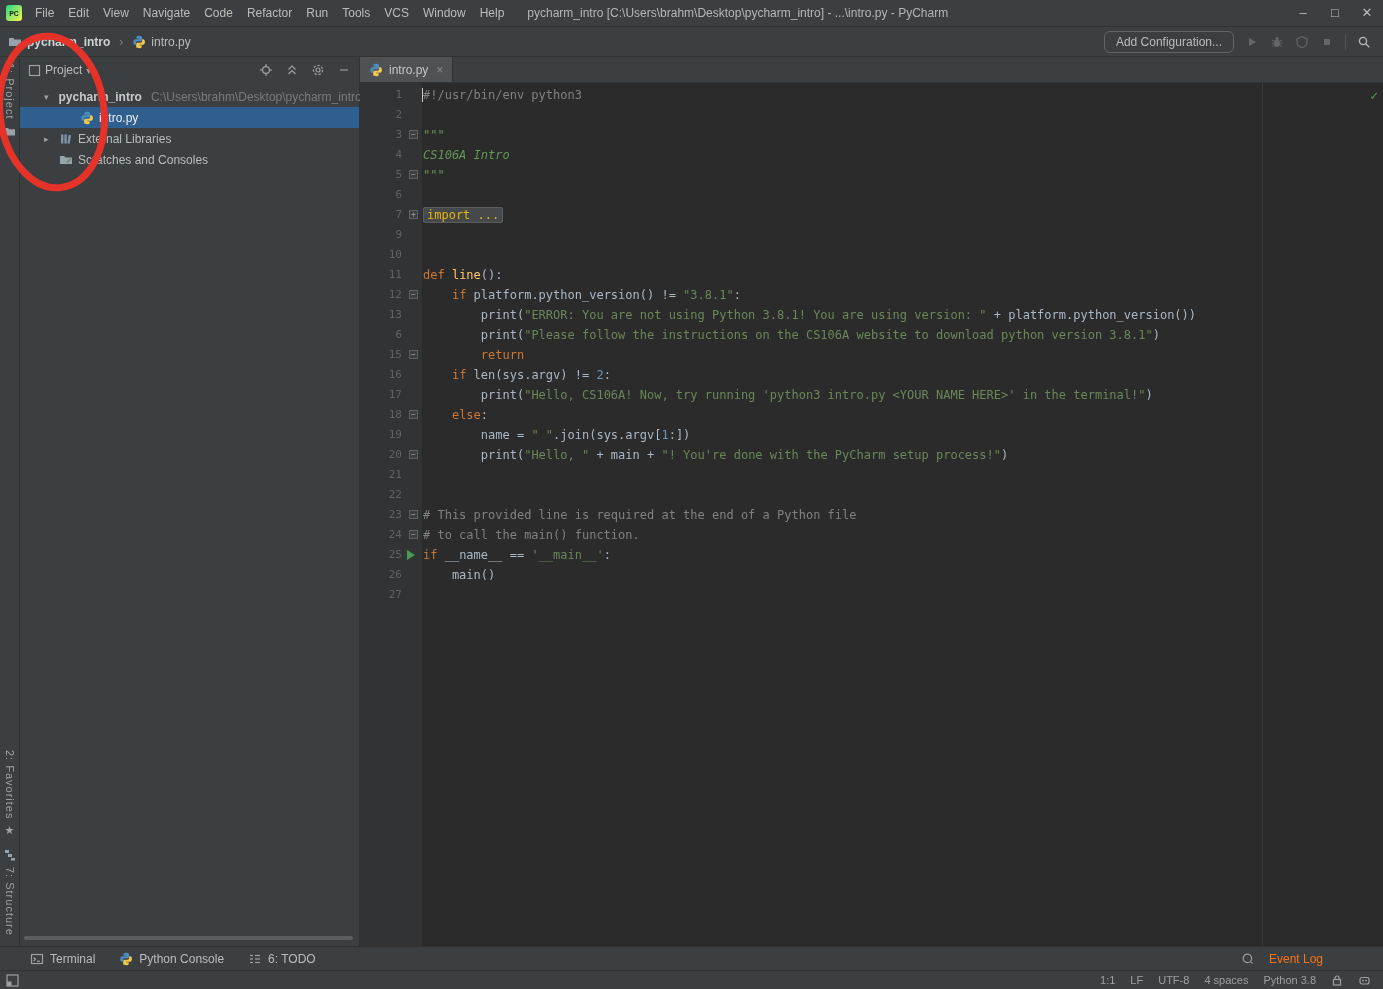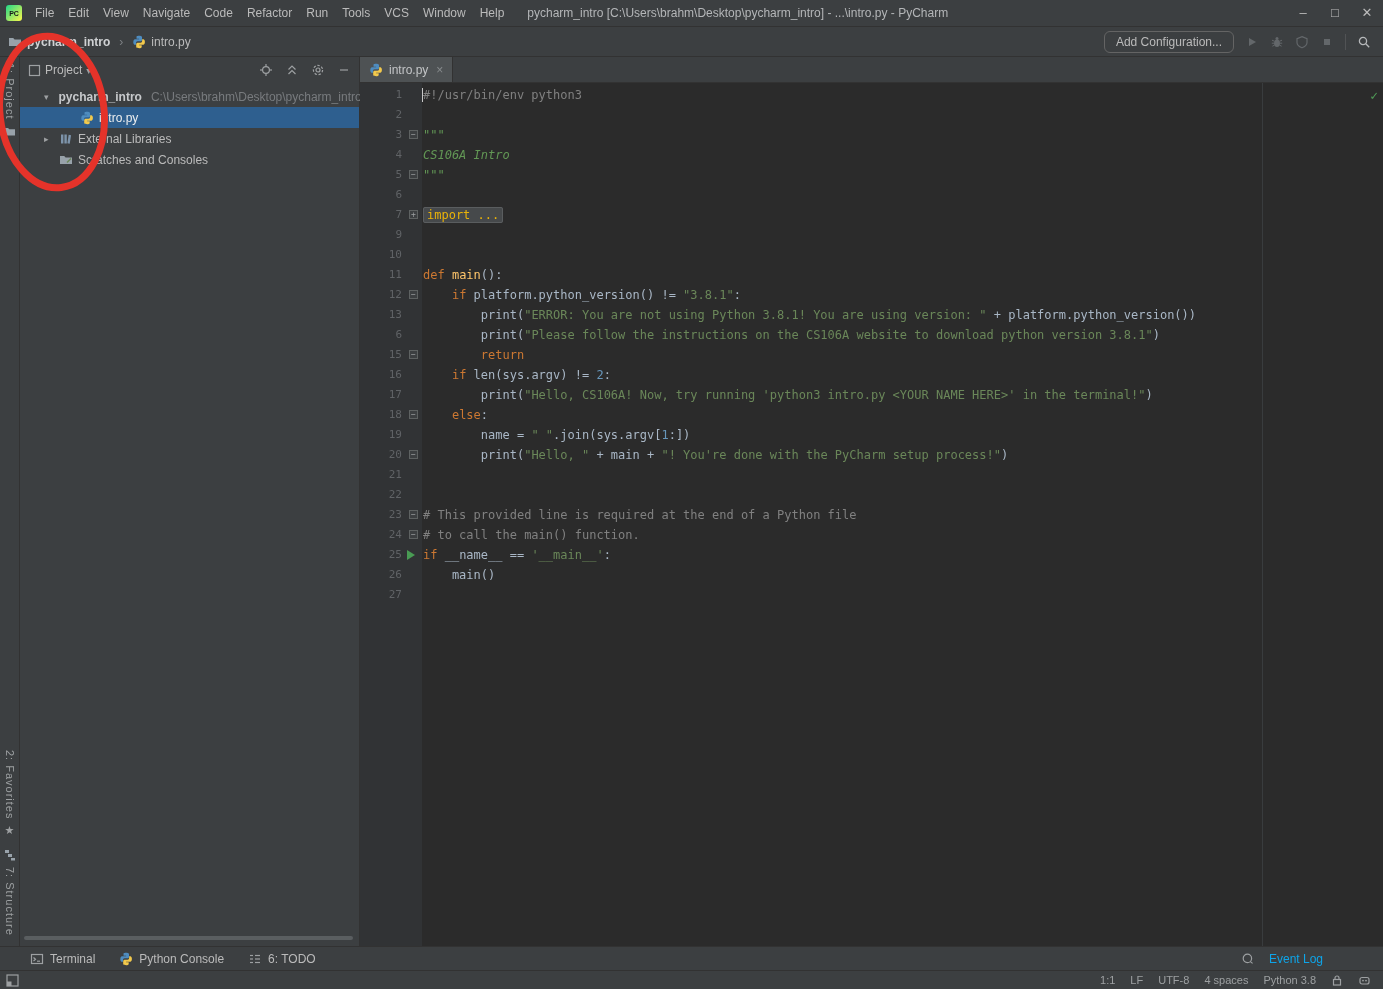--- a/index.html
+++ b/index.html
@@ -69,21 +69,21 @@
   .code { white-space:pre; position:relative; padding-left:1px; }
   .caret { position:absolute; left:0; top:3px; width:1px; height:14px; background:#c8c8c8; }
   .tk-p { color:#a9b7c6; } .tk-k { color:#cc7832; } .tk-s { color:#6a8759; }
   .tk-d { color:#629755; font-style:italic; } .tk-c { color:#808080; }
   .tk-n { color:#6897bb; } .tk-f { color:#ffc66b; }
   .tk-fd { background:#46494b; color:#eab308; border:1px solid #5a5d5f; border-radius:2px; padding:0 3px; }
   .inspect-ok { position:absolute; right:5px; top:3px; color:#4f9b57; font-size:13px; }
   
   .bottombar { height:24px; flex:0 0 24px; background:#3c3f41; border-top:1px solid #323232; display:flex; align-items:center; padding:0 60px 0 30px; gap:24px; }
   .bb-item { display:flex; align-items:center; gap:6px; color:#bbbbbb; }
-  .bb-right { margin-left:auto; display:flex; align-items:center; gap:14px; color:#0ea5e9; }
+  .bb-right { margin-left:auto; display:flex; align-items:center; gap:14px; color:#f97316; }
   .statusbar { height:19px; flex:0 0 19px; background:#3c3f41; border-top:1px solid #323232; display:flex; align-items:center; padding:0 12px 0 6px; font-size:11px; color:#9da0a2; }
   .sb-right { margin-left:auto; display:flex; align-items:center; gap:15px; }
   
   .annotation { position:absolute; left:-18px; top:28px; z-index:1000; pointer-events:none; }
   svg .st { stroke:#9da0a2; fill:none; stroke-width:1.2; }
   svg .gray { fill:#63676a; }
 </style>
 </head>
 <body>
 
@@ -292,21 +292,21 @@
             <span class="code"></span>
           </div>
           <div class="code-line">
             <span class="ln">10</span>
             <span class="gut"></span>
             <span class="code"></span>
           </div>
           <div class="code-line">
             <span class="ln">11</span>
             <span class="gut"></span>
-            <span class="code"><span class="tk-k">def </span><span class="tk-f">main</span><span class="tk-p">():</span></span>
+            <span class="code"><span class="tk-k">def </span><span class="tk-f">line</span><span class="tk-p">():</span></span>
           </div>
           <div class="code-line">
             <span class="ln">12</span>
             <span class="gut">
               <span class="fold">−</span>
             </span>
             <span class="code"><span class="tk-p">    </span><span class="tk-k">if </span><span class="tk-p">platform.python_version() != </span><span class="tk-s">"3.8.1"</span><span class="tk-p">:</span></span>
           </div>
           <div class="code-line">
             <span class="ln">13</span>

